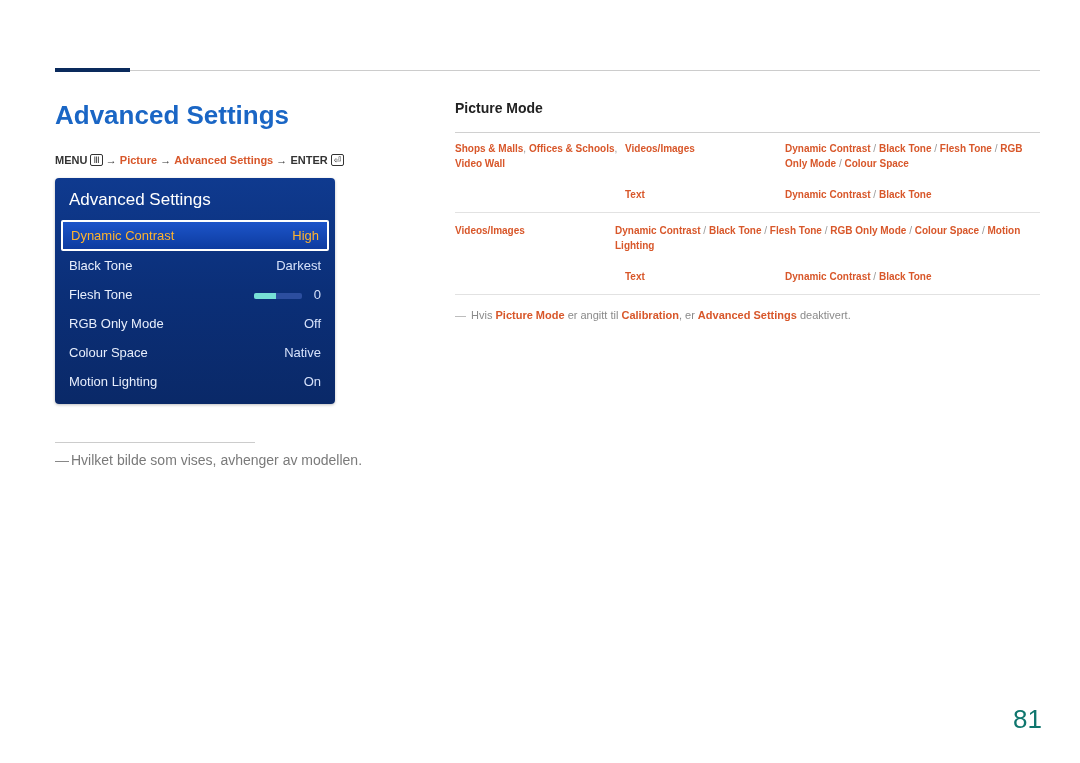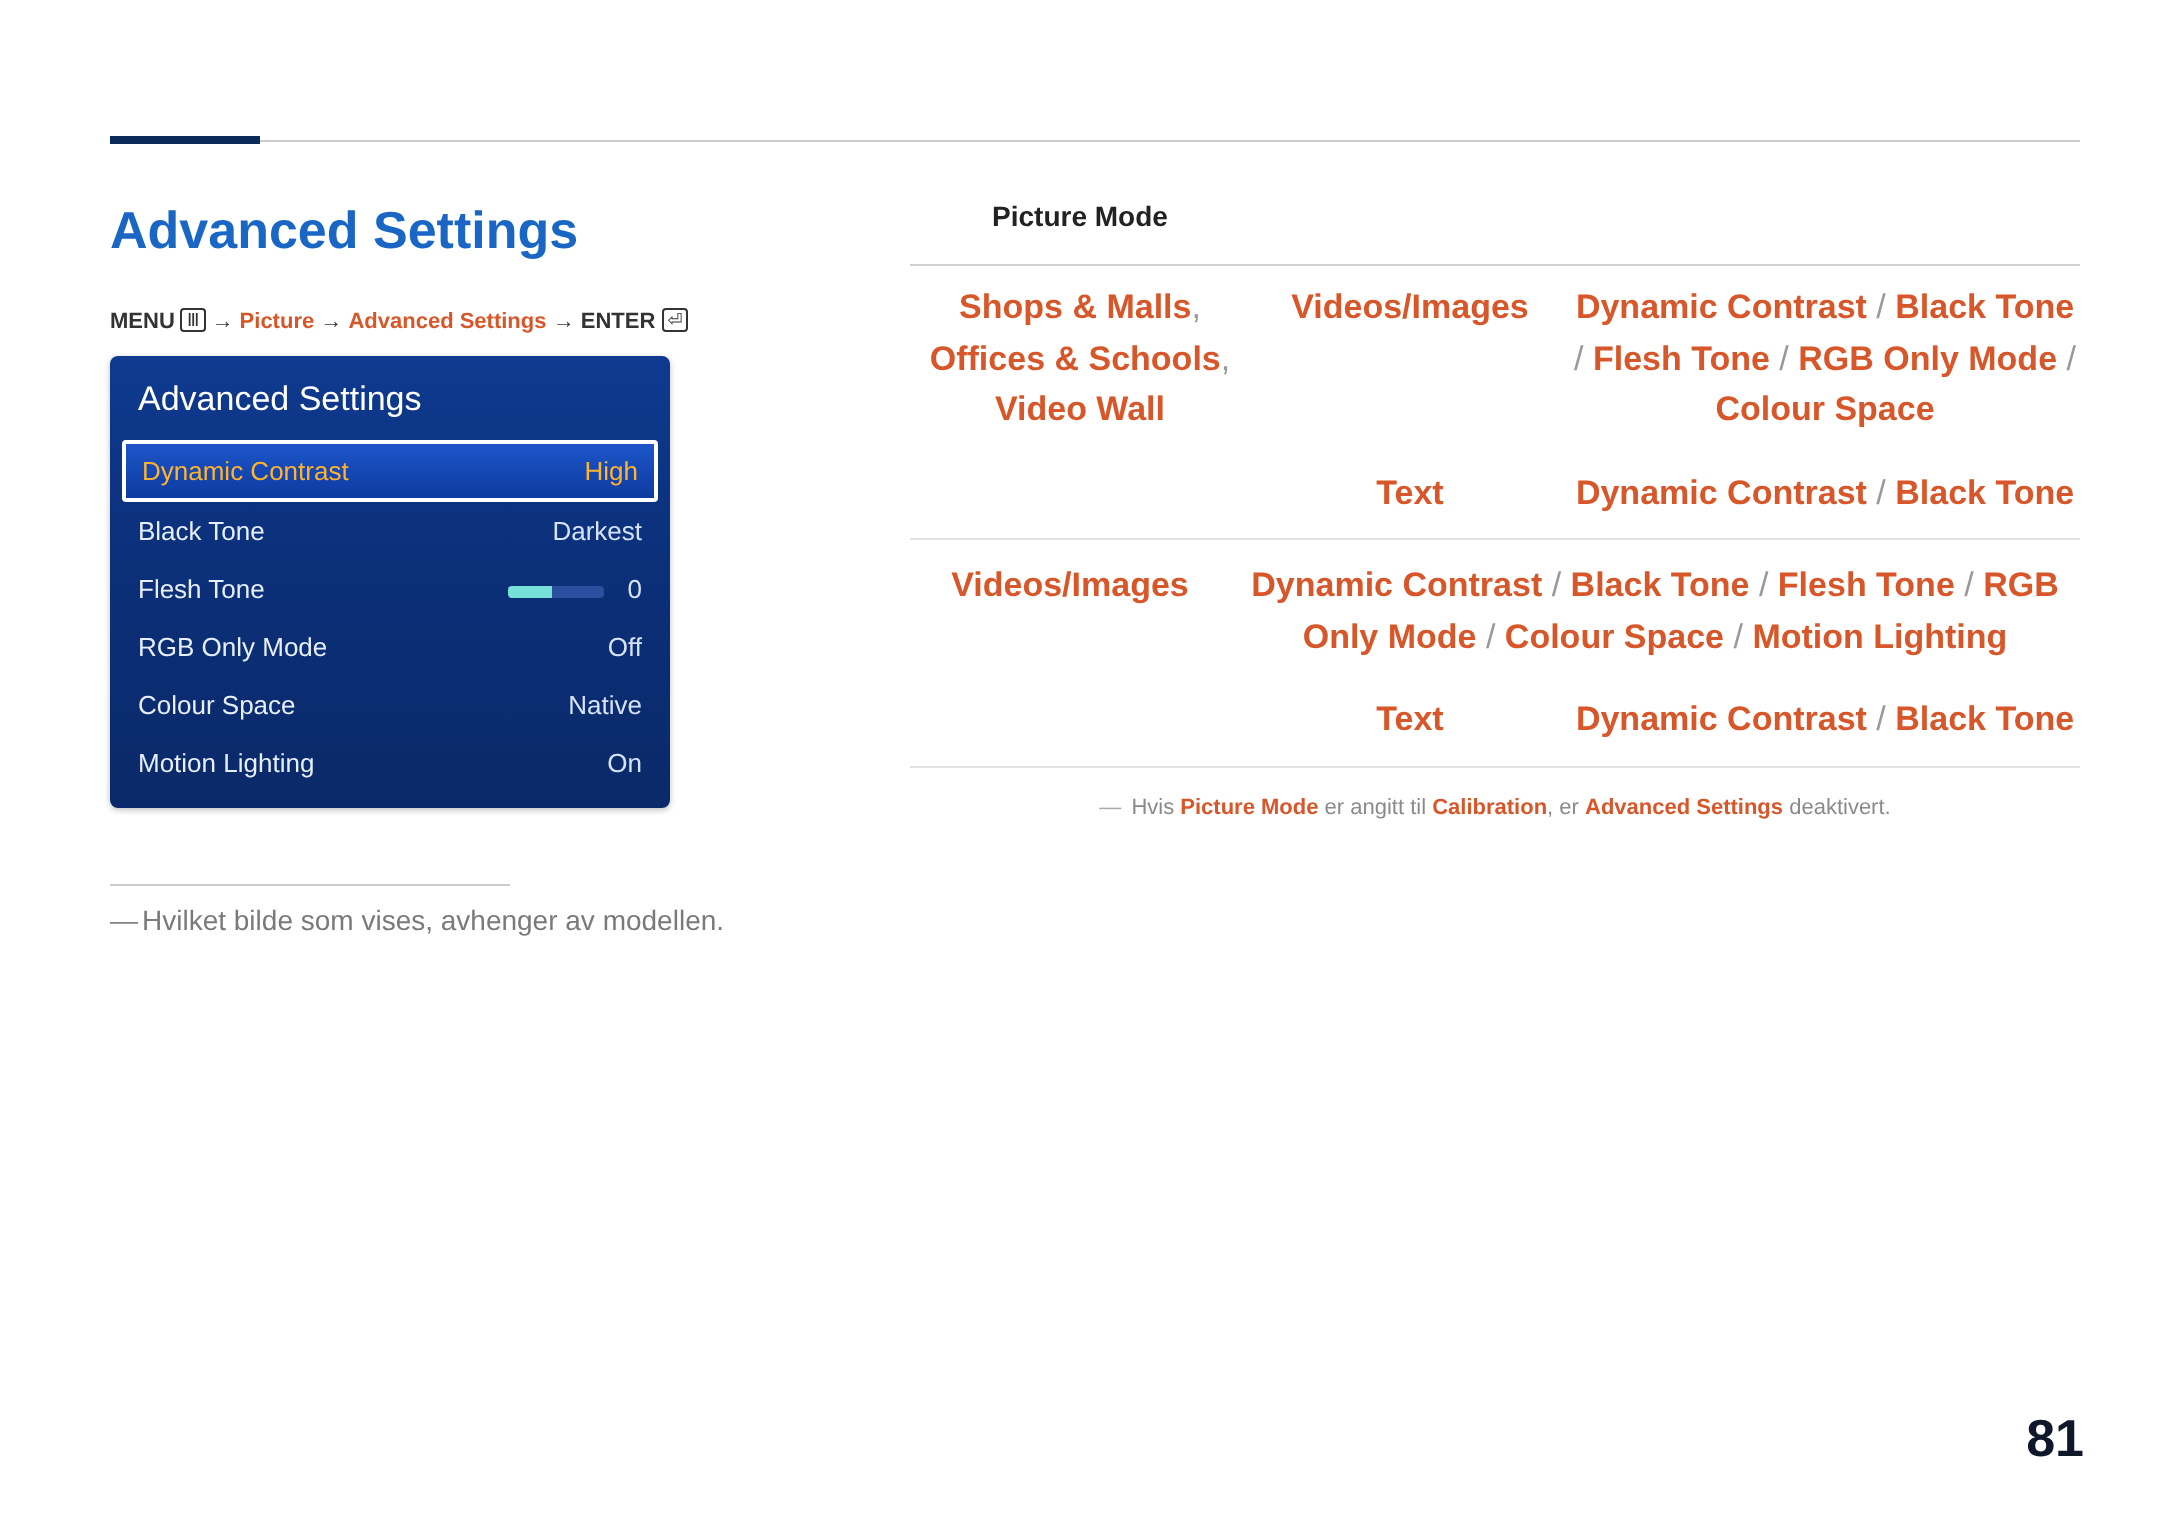--- a/index.html
+++ b/index.html
@@ -130,39 +130,38 @@
     margin-right: 4px;
     letter-spacing: -2px;
   }
 
   
   .tablewrap {
     position: absolute;
     top: 100px;
     left: 455px;
     right: 40px;
-    text-align: center;
   }
   .thead {
     display: flex;
     border-bottom: 1px solid #d0d0d0;
     padding-bottom: 16px;
   }
   .thead .col { font-size: 14px; font-weight: 700; color: #222; }
   .col.c1 { width: 170px; }
   .col.c2 { width: 160px; }
   .col.c3 { flex: 1; }
 
   .tbody { }
   .trow {
     display: flex;
     padding: 8px 0;
   }
   .trow .c1, .trow .c2, .trow .c3 {
-    font-size: 17px;
+    font-size: 10px;
     line-height: 1.5;
     color: #d8572a;
     font-weight: 600;
   }
   .trow .sep { color: #999; font-weight: 400; }
   .sectsep {
     border-bottom: 1px solid #e2e2e2;
     margin: 2px 0;
   }
 
@@ -177,22 +176,22 @@
     margin-right: 4px;
     color: #aaa;
     letter-spacing: -2px;
   }
 
   .pagenum {
     position: absolute;
     bottom: 28px;
     right: 38px;
     font-size: 26px;
-    color: #0f172a;
-    font-weight: 700;
+    color: #0f766e;
+    font-weight: 400;
   }
 </style>
 </head>
 <body>
 
 <div class="top-rule"></div>
 <div class="top-rule-thick"></div>
 
 <h1 class="page-title">Advanced Settings</h1>
 

